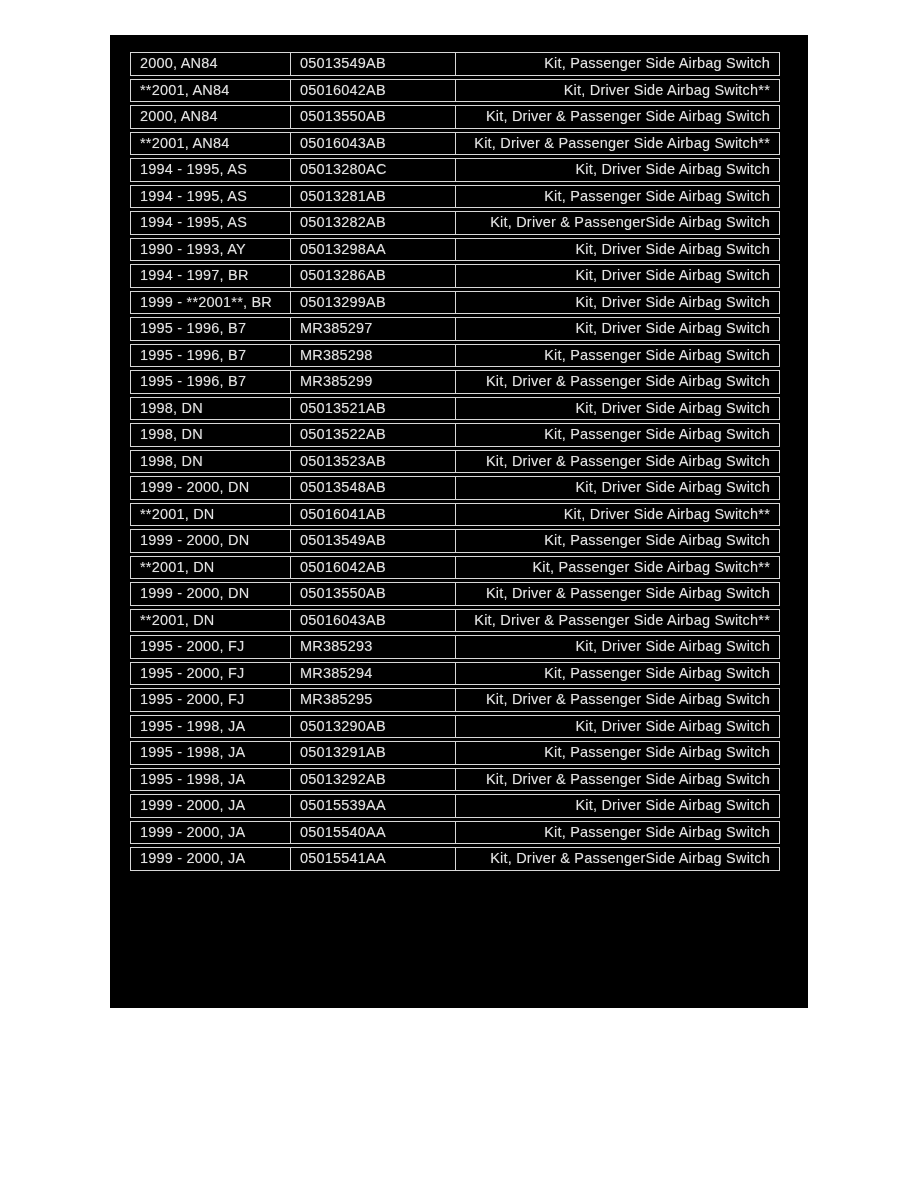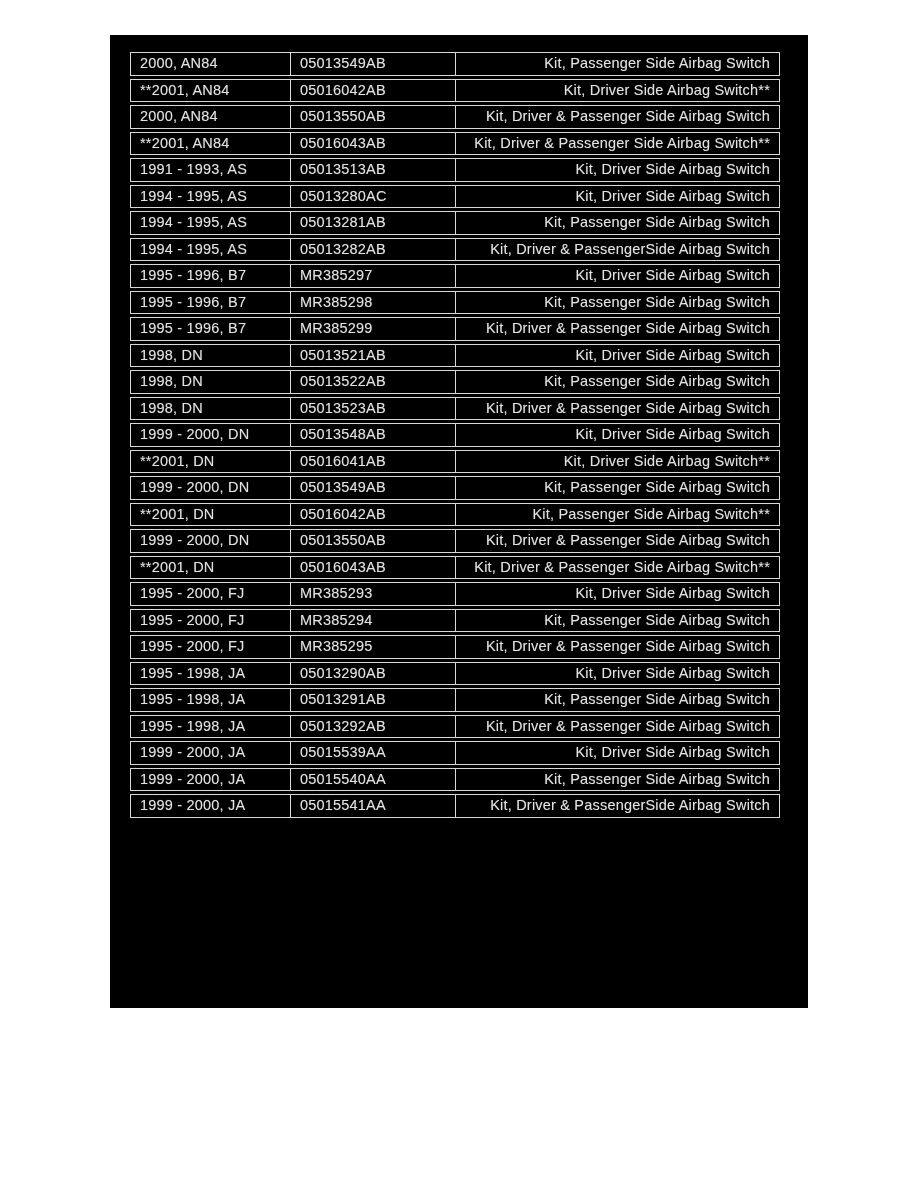--- a/index.html
+++ b/index.html
@@ -80,47 +80,57 @@
     <td class="col-desc">Kit, Driver &amp; Passenger Side Airbag Switch</td>
   </tr>
 
   <tr>
     <td class="col-model">**2001, AN84</td>
     <td class="col-part">05016043AB</td>
     <td class="col-desc">Kit, Driver &amp; Passenger Side Airbag Switch**</td>
   </tr>
 
 
-  <tr>
-    <td class="col-model">1991 - 1993, AS</td>
-    <td class="col-part">05013513AB</td>
-    <td class="col-desc">Kit, Driver Side Airbag Switch</td>
-  </tr>
 
   <tr>
     <td class="col-model">1994 - 1995, AS</td>
     <td class="col-part">05013280AC</td>
     <td class="col-desc">Kit, Driver Side Airbag Switch</td>
   </tr>
 
   <tr>
     <td class="col-model">1994 - 1995, AS</td>
     <td class="col-part">05013281AB</td>
     <td class="col-desc">Kit, Passenger Side Airbag Switch</td>
   </tr>
 
   <tr>
     <td class="col-model">1994 - 1995, AS</td>
     <td class="col-part">05013282AB</td>
     <td class="col-desc">Kit, Driver &amp; PassengerSide Airbag Switch</td>
   </tr>
 
-
-
-
+  <tr>
+    <td class="col-model">1990 - 1993, AY</td>
+    <td class="col-part">05013298AA</td>
+    <td class="col-desc">Kit, Driver Side Airbag Switch</td>
+  </tr>
+
+  <tr>
+    <td class="col-model">1994 - 1997, BR</td>
+    <td class="col-part">05013286AB</td>
+    <td class="col-desc">Kit, Driver Side Airbag Switch</td>
+  </tr>
+
+
+  <tr>
+    <td class="col-model">1999 - **2001**, BR</td>
+    <td class="col-part">05013299AB</td>
+    <td class="col-desc">Kit, Driver Side Airbag Switch</td>
+  </tr>
 
   <tr>
     <td class="col-model">1995 - 1996, B7</td>
     <td class="col-part">MR385297</td>
     <td class="col-desc">Kit, Driver Side Airbag Switch</td>
   </tr>
 
   <tr>
     <td class="col-model">1995 - 1996, B7</td>
     <td class="col-part">MR385298</td>

